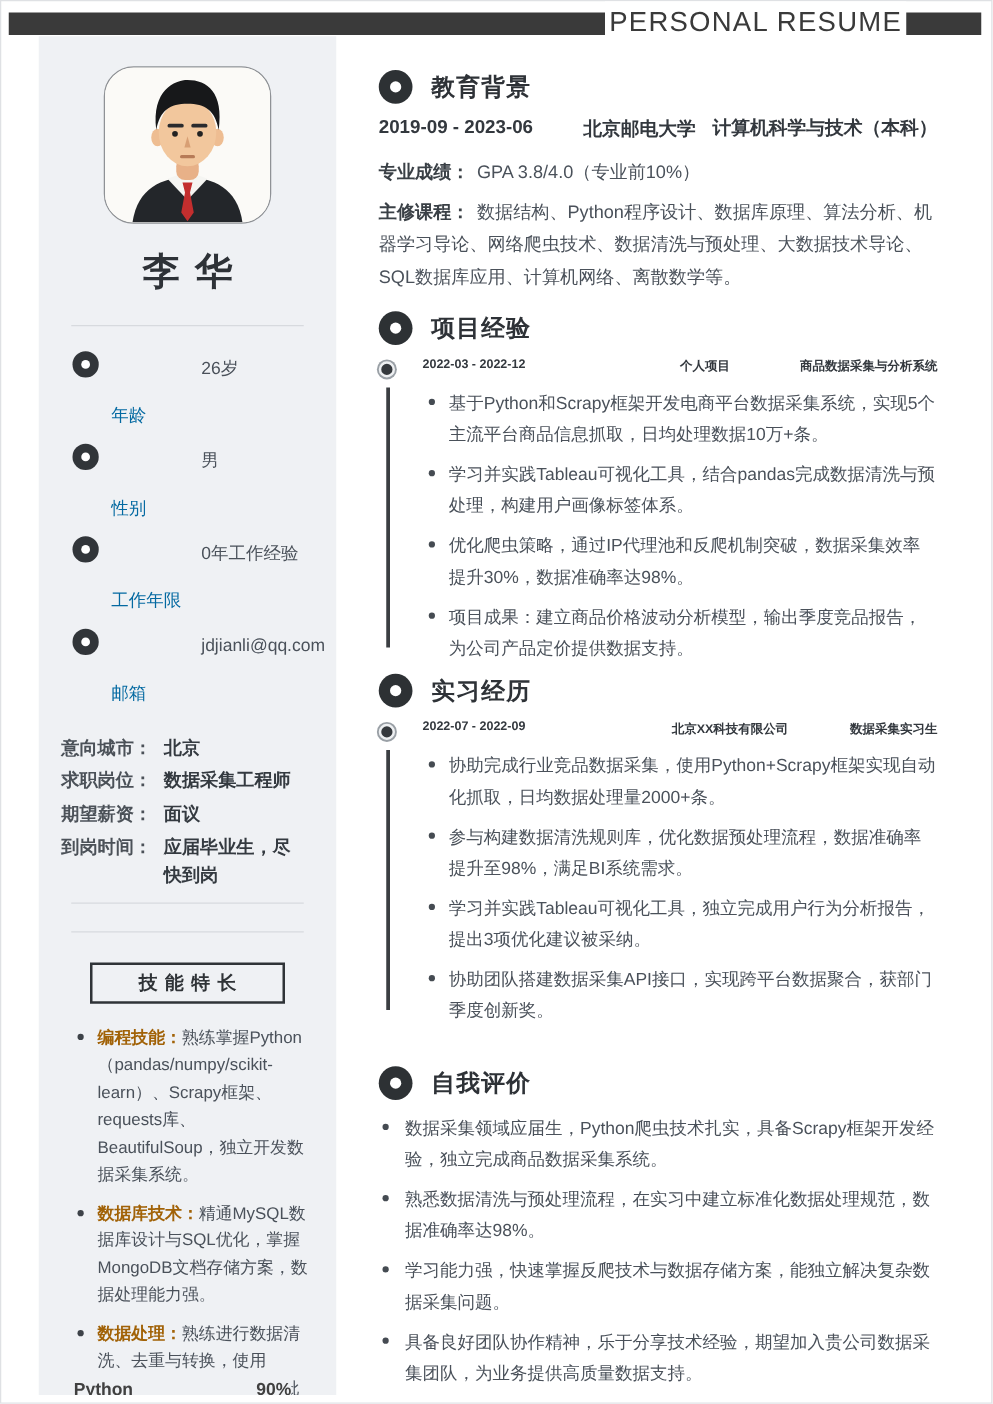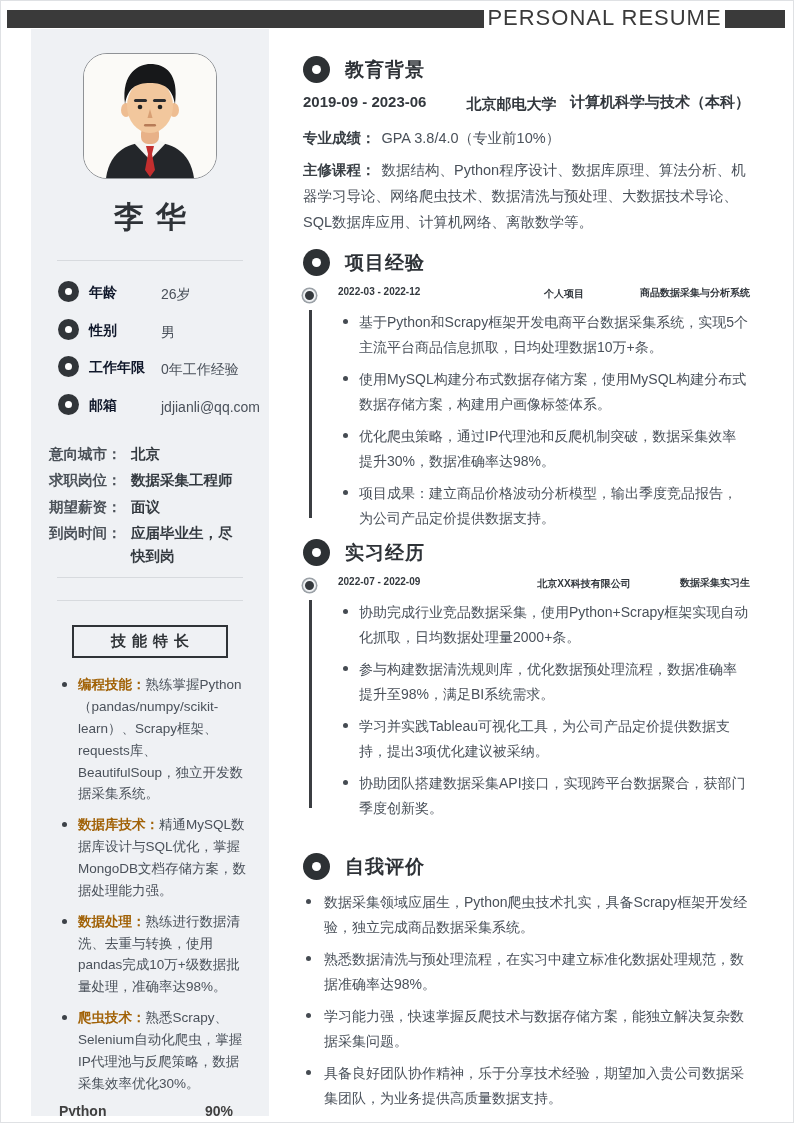--- a/index.html
+++ b/index.html
@@ -19,21 +19,21 @@
   .sidebar{position:absolute;left:30px;top:28px;width:238px;height:1087px;background:#eff1f4;overflow:hidden;}
   .photo-wrap{margin:24px auto 0;width:132px;height:124px;border-radius:24px;overflow:hidden;
     border:1px solid #8f9296;background:#fbfaf7;}
   .name{margin-top:18px;text-align:center;font-size:30px;font-weight:bold;color:#2e3237;
     letter-spacing:12px;text-indent:12px;}
   .divider{height:1px;background:#d7dade;margin:22px 26px 0 26px;}
   .contact{margin-top:20px;}
   .c-row{display:flex;align-items:flex-start;padding-left:27px;margin-bottom:13px;}
   .donut{flex:none;width:21px;height:21px;border-radius:50%;background:#313539;position:relative;margin-right:10px;}
   .donut::after{content:'';position:absolute;left:7px;top:7px;width:7px;height:7px;border-radius:50%;background:#fff;}
-  .c-label{width:72px;font-size:14px;font-weight:bold;color:#0f172a;padding-top:3px;}
+  .c-label{width:72px;font-size:14px;font-weight:normal;color:#0369a1;padding-top:3px;margin-top:40px;}
   .c-value{width:106px;font-size:14px;color:#4a515a;padding-top:3px;line-height:1.55;word-break:break-all;}
   .intent{margin-top:24px;padding:0 24px 0 18px;}
   .i-row{display:flex;margin-bottom:4px;font-size:14.5px;line-height:1.55;}
   .i-label{flex:none;width:82px;font-weight:bold;color:#4b5158;}
   .i-value{flex:1;font-weight:bold;color:#343a40;}
   .skill-box{margin:24px auto 0;width:152px;border:2px solid #2f3337;padding:5px 0;text-align:center;
     font-size:15px;font-weight:bold;letter-spacing:6px;text-indent:6px;color:#2f3337;background:#eff1f4;}
   .skill-list{margin-top:16px;padding:0 20px 0 30px;}
   .s-item{position:relative;padding-left:17px;margin-bottom:9px;font-size:13.5px;line-height:1.62;color:#4a515a;}
   .s-item::before{content:'';position:absolute;left:1px;top:8px;width:5px;height:5px;border-radius:50%;background:#3d4248;}
@@ -198,21 +198,21 @@
       </div>
       <div class="entry">
         <span class="node"></span>
         <div class="entry-head">
           <span class="eh-period">2022-03 - 2022-12</span>
           <span class="eh-mid">个人项目</span>
           <span class="eh-right">商品数据采集与分析系统</span>
         </div>
         <ul class="blist">
           <li>基于Python和Scrapy框架开发电商平台数据采集系统，实现5个主流平台商品信息抓取，日均处理数据10万+条。</li>
-          <li>使用MySQL构建分布式数据存储方案，使用MySQL构建分布式数据存储方案，构建用户画像标签体系。</li>
+          <li>学习并实践Tableau可视化工具，结合pandas完成数据清洗与预处理，构建用户画像标签体系。</li>
           <li>优化爬虫策略，通过IP代理池和反爬机制突破，数据采集效率提升30%，数据准确率达98%。</li>
           <li>项目成果：建立商品价格波动分析模型，输出季度竞品报告，为公司产品定价提供数据支持。</li>
         </ul>
       </div>
     </div>
 
     <div class="section" id="sec-int">
       <div class="sec-head">
         <span class="sec-donut"></span>
         <span class="sec-title">实习经历</span>
@@ -220,21 +220,21 @@
       <div class="entry">
         <span class="node"></span>
         <div class="entry-head">
           <span class="eh-period">2022-07 - 2022-09</span>
           <span class="eh-mid narrow">北京XX科技有限公司</span>
           <span class="eh-right">数据采集实习生</span>
         </div>
         <ul class="blist">
           <li>协助完成行业竞品数据采集，使用Python+Scrapy框架实现自动化抓取，日均数据处理量2000+条。</li>
           <li>参与构建数据清洗规则库，优化数据预处理流程，数据准确率提升至98%，满足BI系统需求。</li>
-          <li>学习并实践Tableau可视化工具，为公司产品定价提供数据支持，提出3项优化建议被采纳。</li>
+          <li>学习并实践Tableau可视化工具，独立完成用户行为分析报告，提出3项优化建议被采纳。</li>
           <li>协助团队搭建数据采集API接口，实现跨平台数据聚合，获部门季度创新奖。</li>
         </ul>
       </div>
     </div>
 
     <div class="section" id="sec-eval">
       <div class="sec-head">
         <span class="sec-donut"></span>
         <span class="sec-title">自我评价</span>
       </div>

